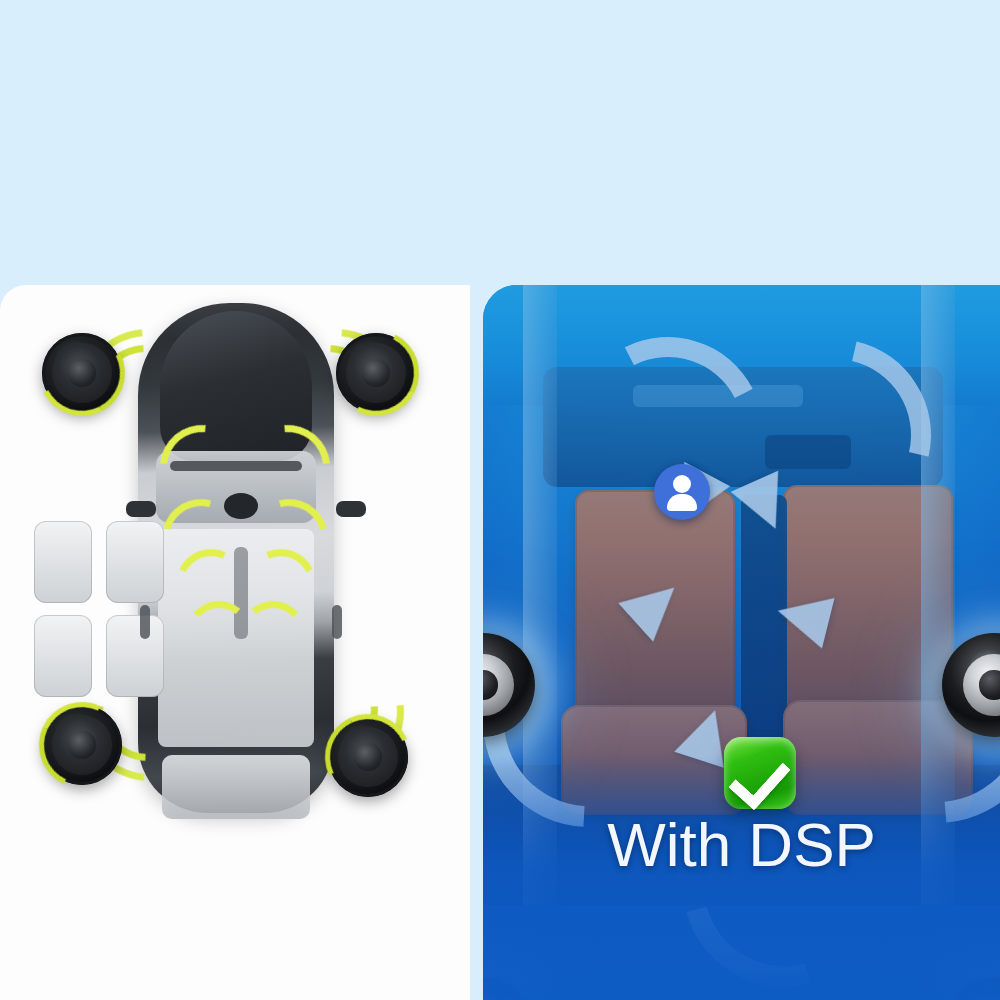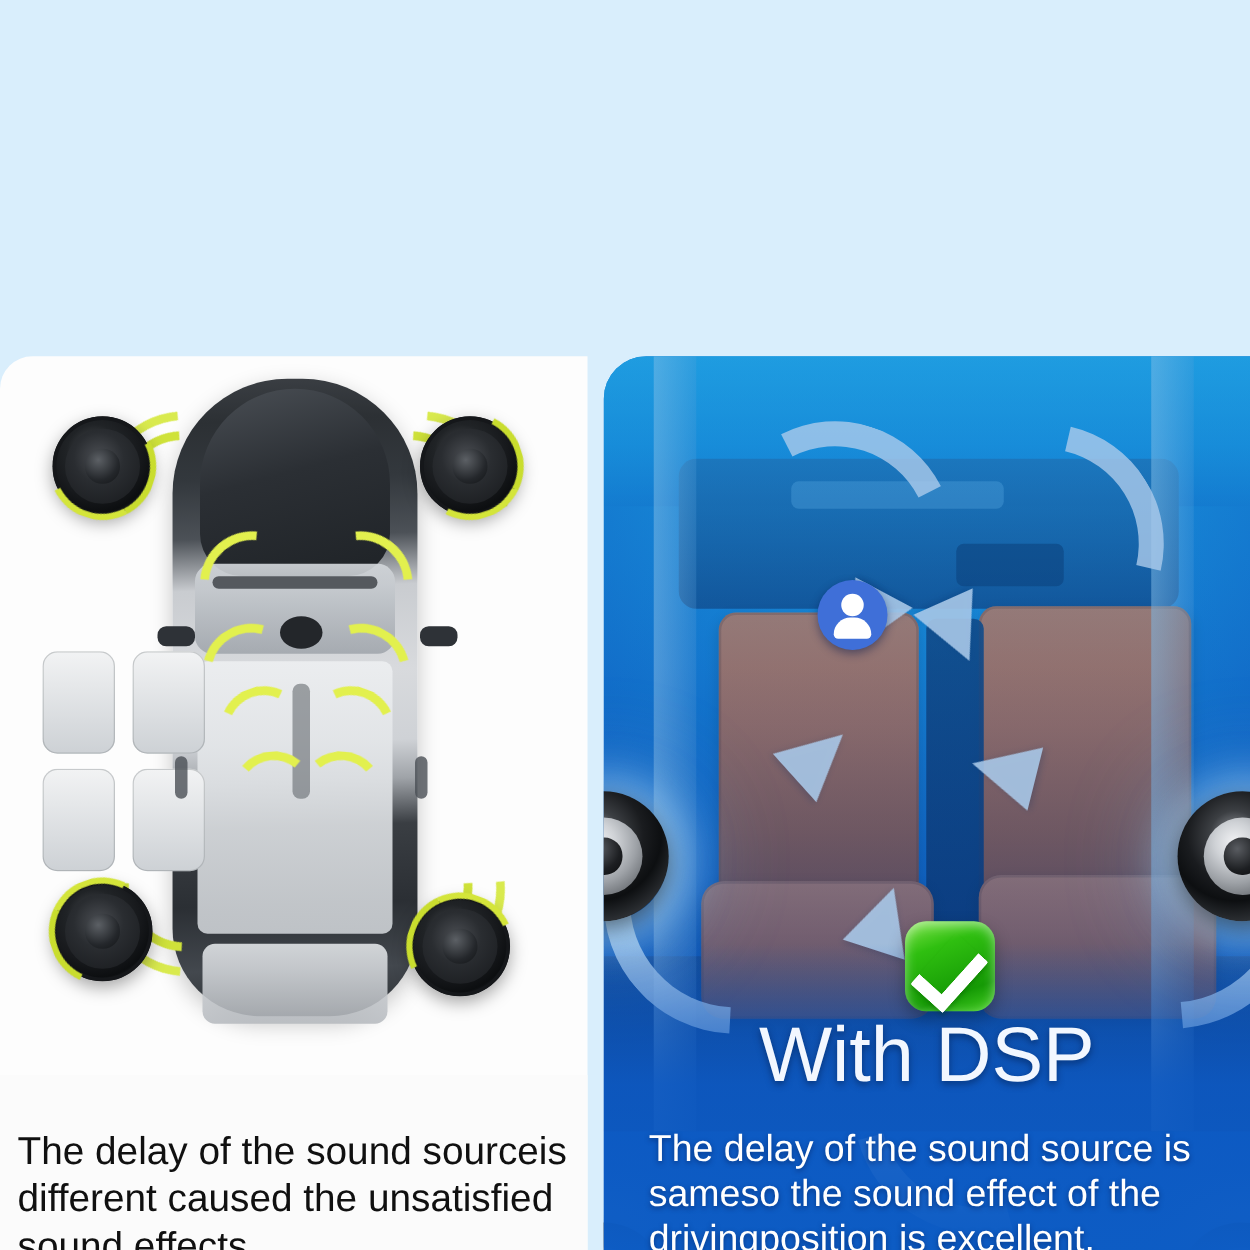--- a/index.html
+++ b/index.html
@@ -314,20 +314,14 @@
     </div>
   </div>
 
   <div class="person">
     <div class="head"></div>
     <div class="body"></div>
   </div>
 
   <div class="with-dsp">With DSP</div>
 
-  <div class="cap-left">
-    <div class="txt">The delay of the sound sourceis different caused the unsatisfied sound effects.</div>
-  </div>
-  <div class="cap-right">
-    <div class="txt">The delay of the sound source is sameso the sound effect of the drivingposition is excellent.</div>
-  </div>
 
 </div>
 
 </body></html>

